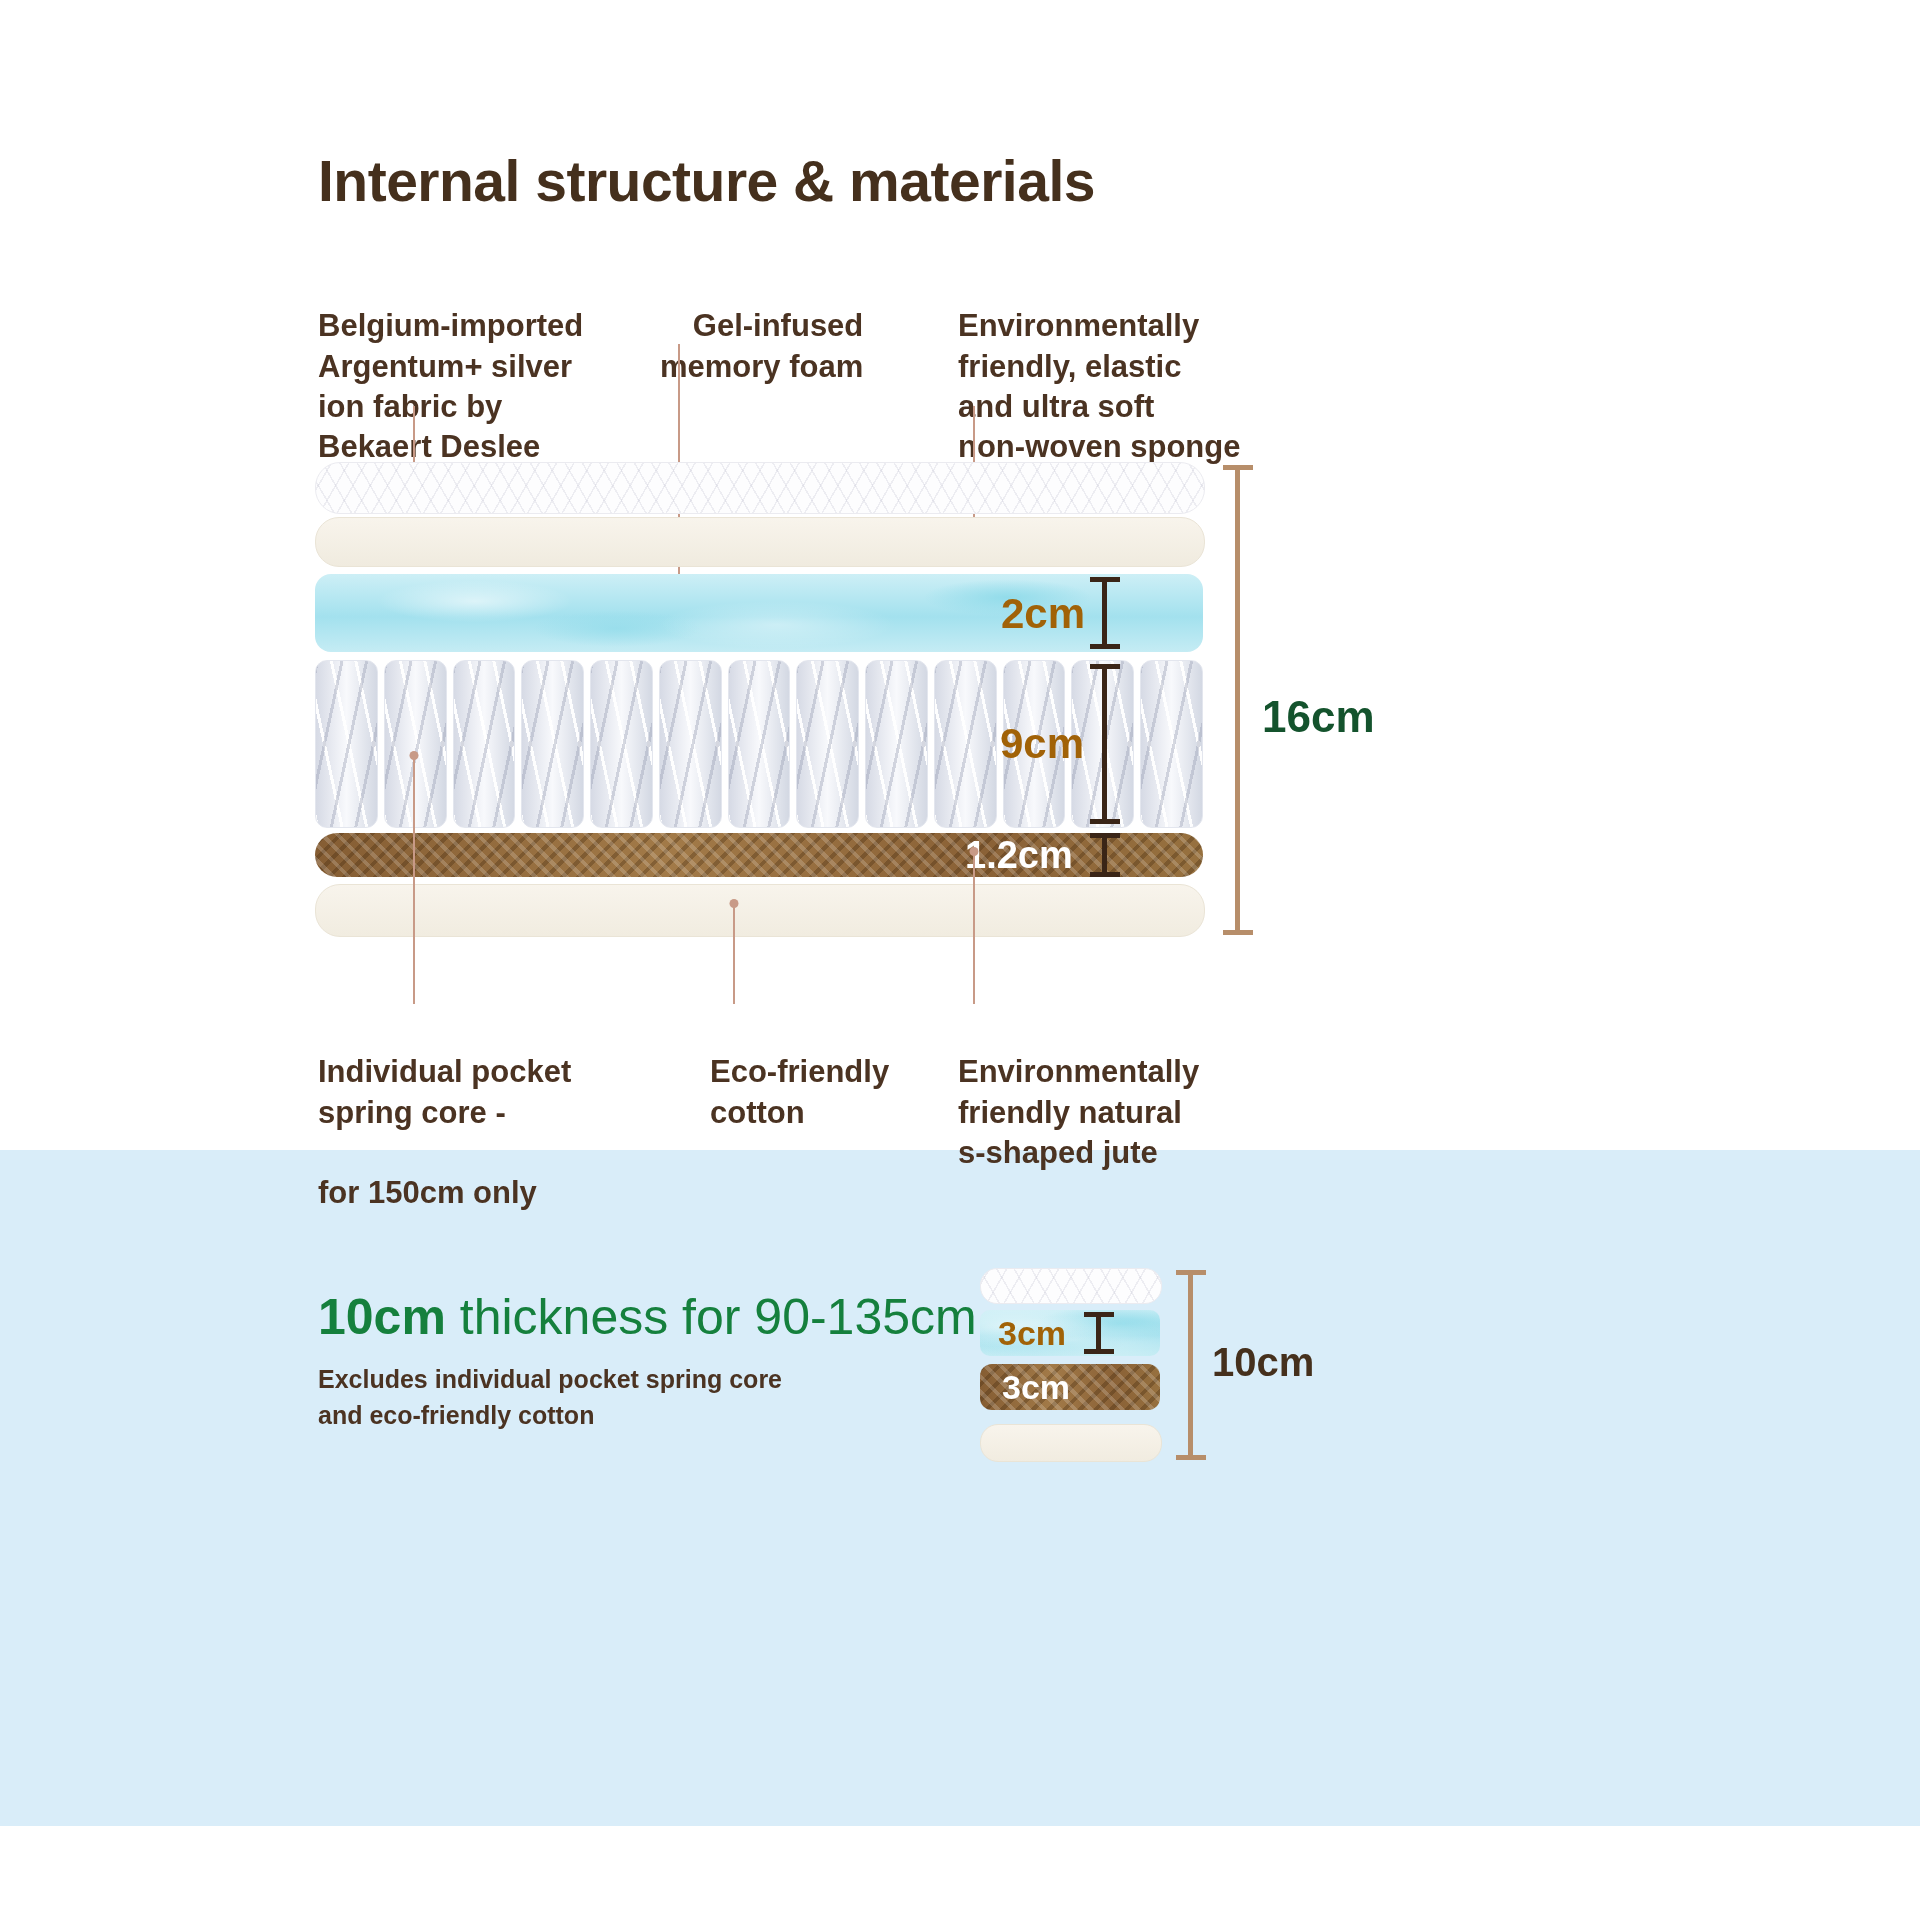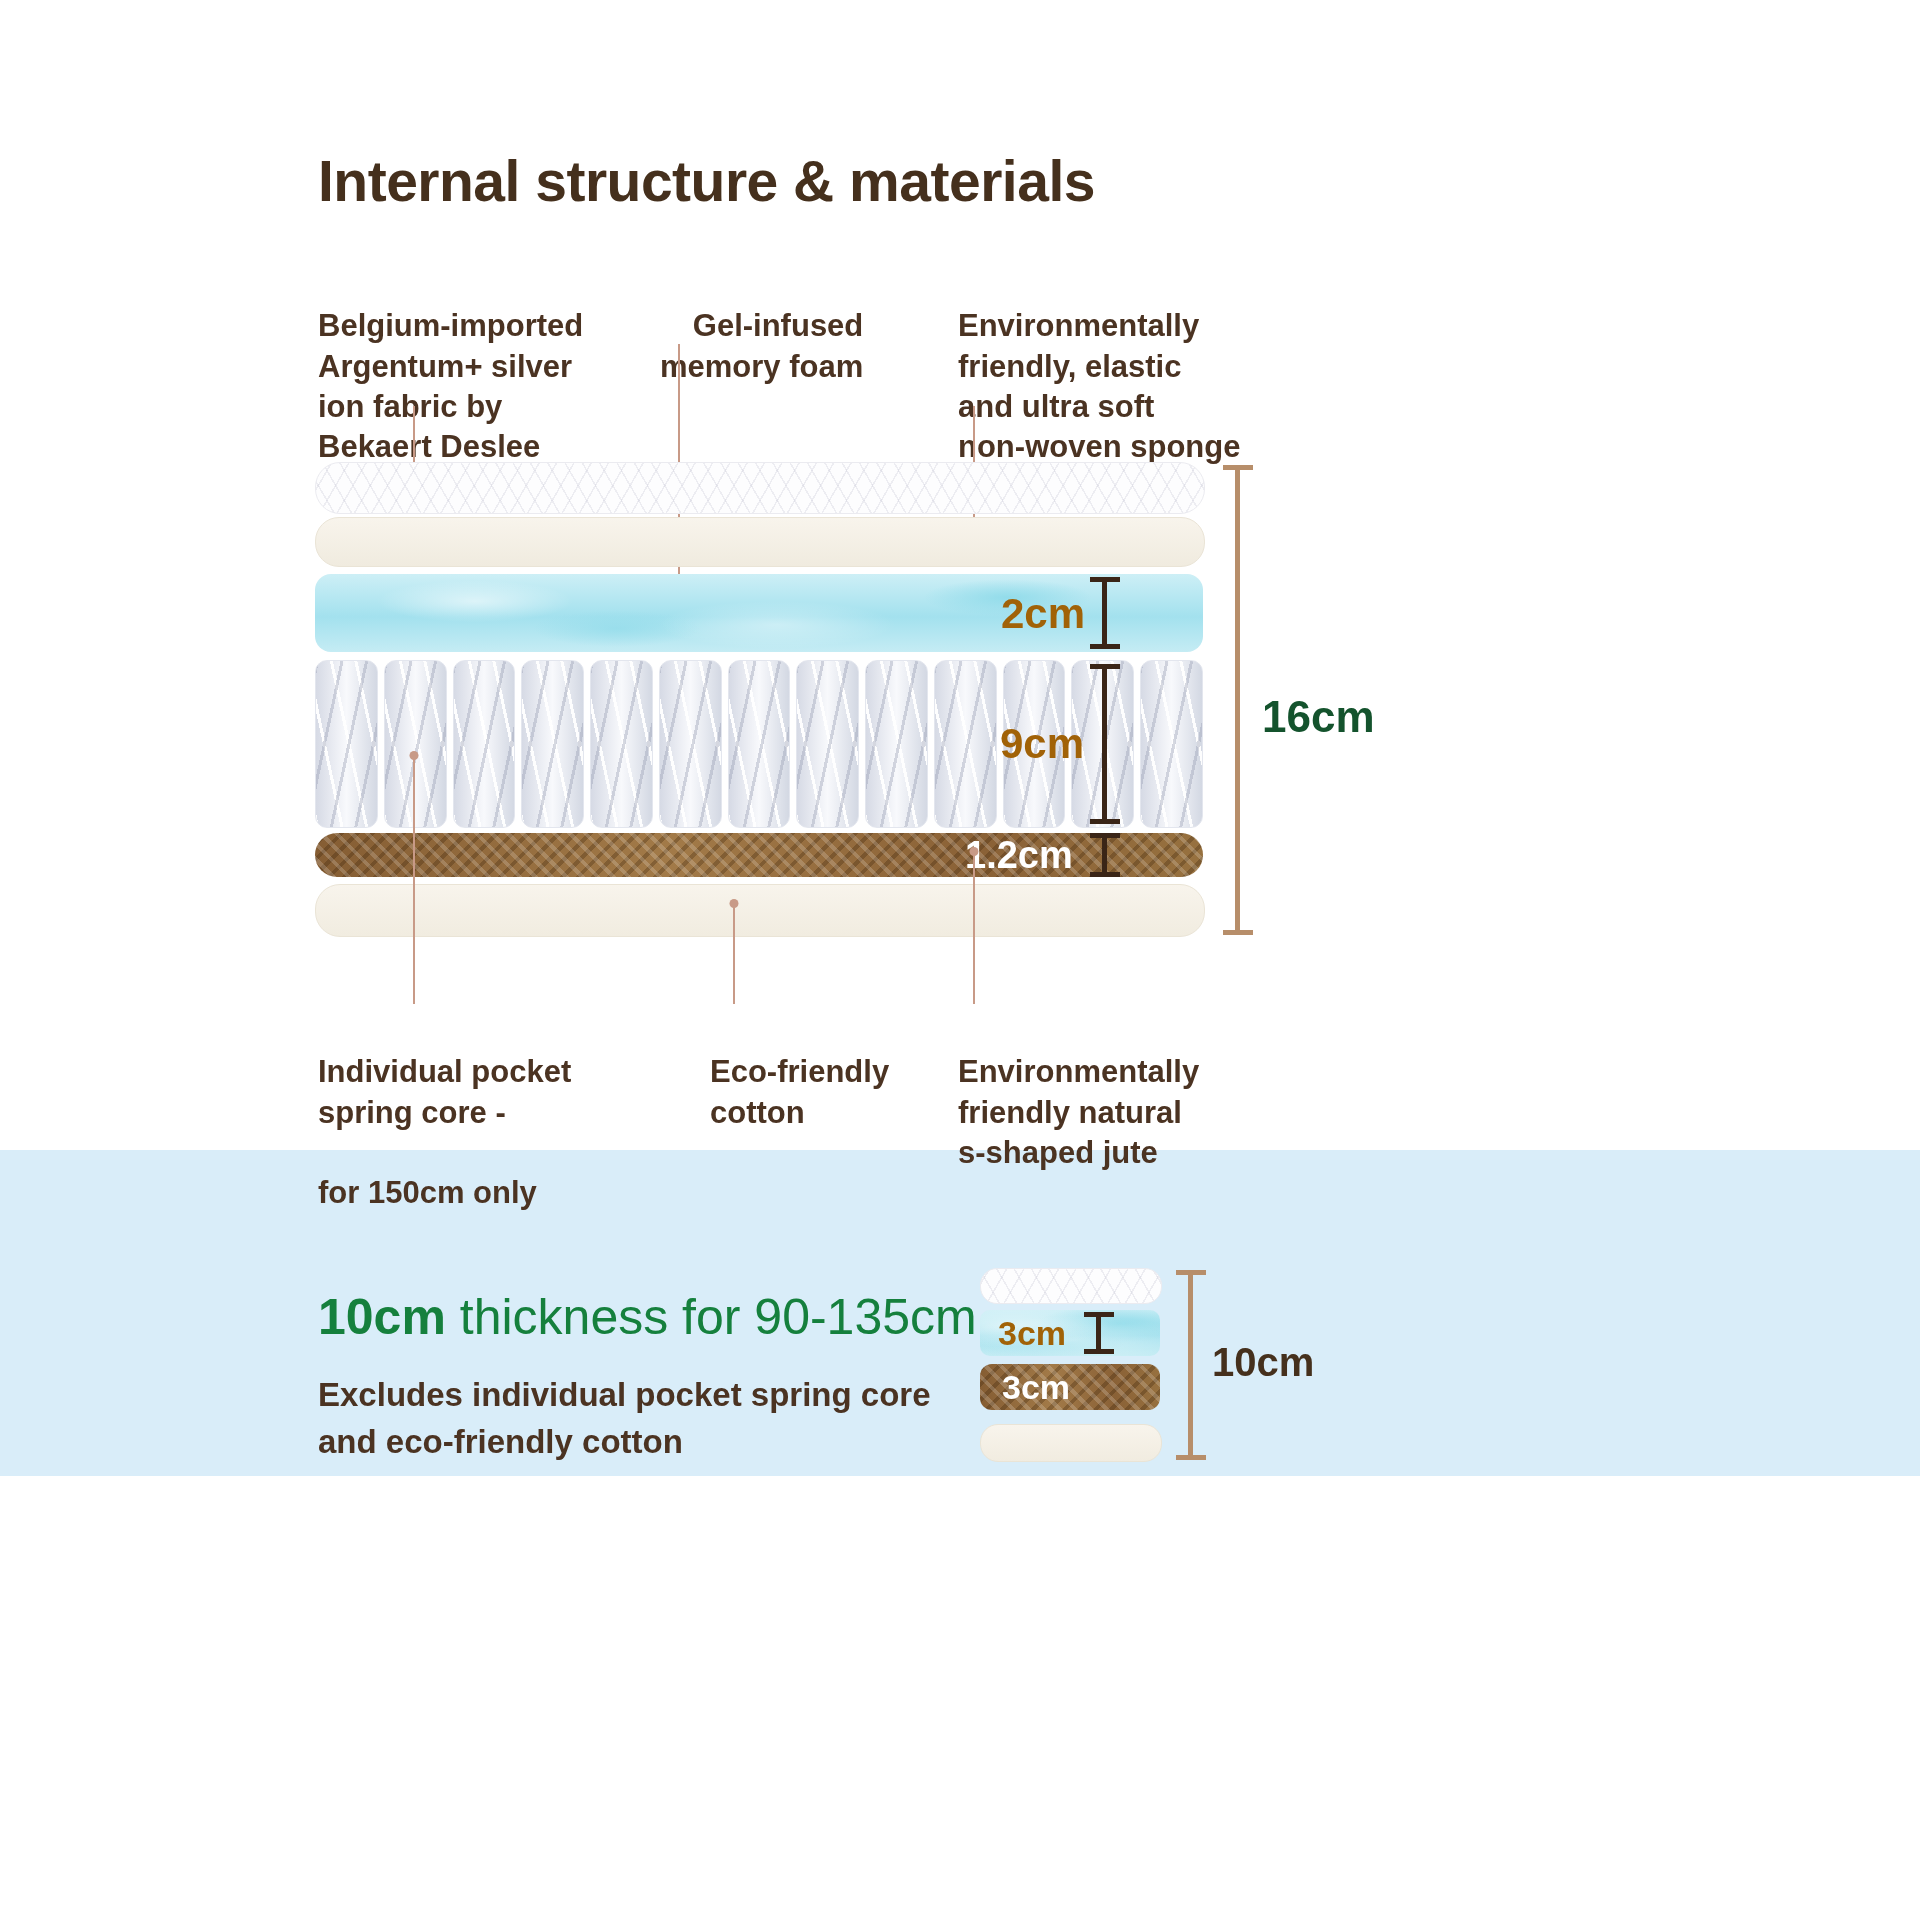--- a/index.html
+++ b/index.html
@@ -1,17 +1,17 @@
 <!DOCTYPE html>
 <html><head>
 <meta charset="utf-8">
 <style>
   html,body{margin:0;padding:0;}
   body{font-family:"Liberation Sans","DejaVu Sans",sans-serif;background:#ffffff;}
-  .page{position:relative;width:1920px;height:1476px;background:#ffffff;overflow:hidden;}
+  .page{position:relative;width:1920px;height:1826px;background:#ffffff;overflow:hidden;}
 
   .blue-panel{position:absolute;left:0;top:1150px;width:1920px;height:770px;background:#d9edf9;}
 
   .title{position:absolute;left:318px;top:148px;font-size:57px;font-weight:800;color:#45301d;letter-spacing:-0.5px;}
 
   .callout{position:absolute;font-size:31px;line-height:1.3;font-weight:600;color:#4b3322;white-space:pre-line;}
   .callout .bold-line{display:block;font-weight:800;white-space:pre-line;}
   .callout .plain{display:block;white-space:pre-line;}
 
   .leader{position:absolute;width:2px;background:#c89a87;}
@@ -64,21 +64,21 @@
   .bracket::before{top:0;}
   .bracket::after{bottom:0;}
   .bracket.tan{background:#b78e6a;}
 
   .meas{position:absolute;font-weight:800;color:#a16207;}
   .meas.white{color:#ffffff;}
 
   .bottom-heading{position:absolute;left:318px;top:1288px;font-size:50px;color:#15803d;}
   .bottom-heading .hb{font-weight:800;}
   .bottom-heading .hr{font-weight:500;}
-  .bottom-note{position:absolute;left:318px;top:1362px;font-size:33px;line-height:1.42;font-weight:600;color:#4b3322;white-space:pre-line;margin-top:10px;}
+  .bottom-note{position:absolute;left:318px;top:1362px;font-size:25px;line-height:1.42;font-weight:600;color:#4b3322;white-space:pre-line;}
 
   .mini-layer{position:absolute;left:980px;width:180px;}
 </style>
 </head>
 <body>
 
 <div class="page">
 
   <div class="blue-panel"></div>
 

